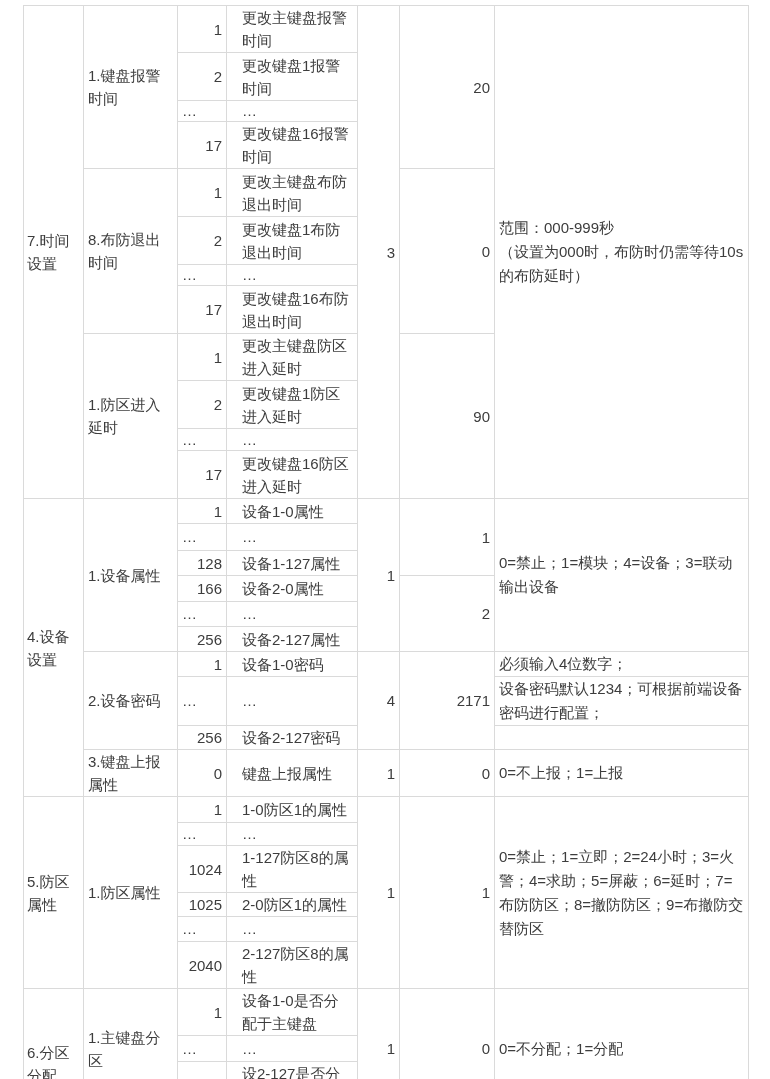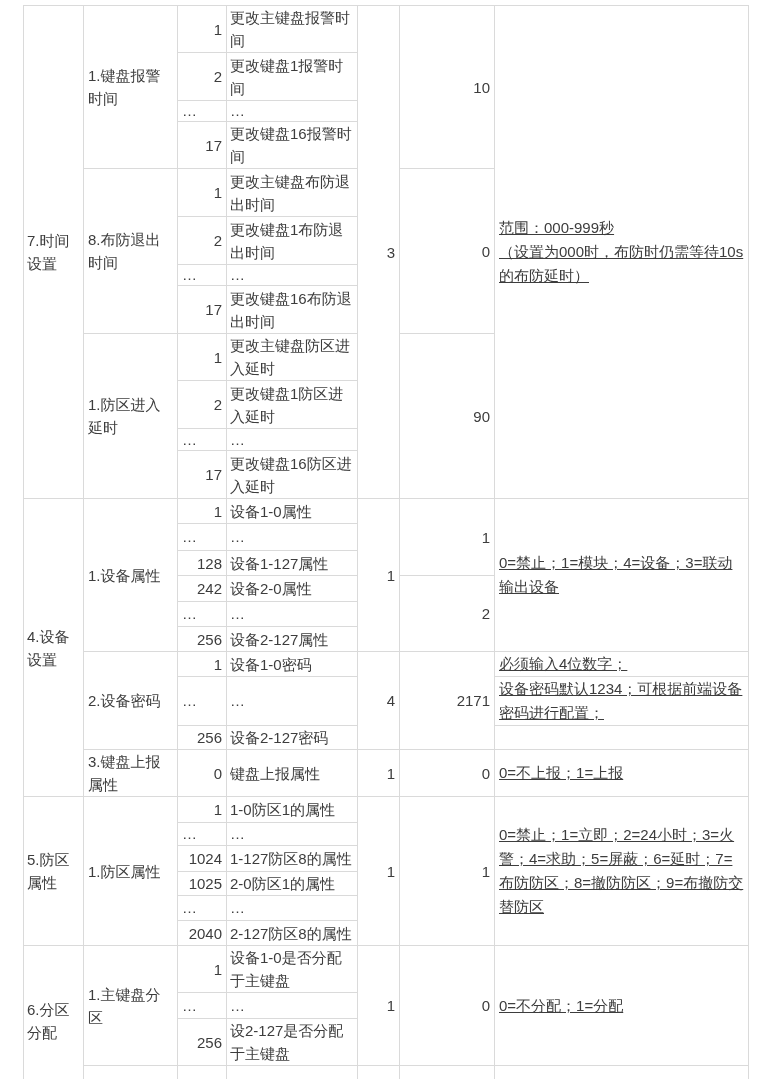--- a/index.html
+++ b/index.html
@@ -21,25 +21,25 @@
   td {
     border:1px solid #dadada;
     padding:0 4px;
     vertical-align:middle;
     word-break:break-all;
     line-height:23px;
     overflow:hidden;
   }
   td.col-index, td.col-length, td.col-value { text-align:right; }
   td.col-category, td.col-subcategory, td.col-description, td.col-note { text-align:left; }
-  td.col-note { line-height:24px;text-decoration:underline; }
+  td.col-note { line-height:24px; }
   td.al-l { text-align:left; }
   td.ellipsis { line-height:18px; }
   td.col-category { padding-left:3px; }
-  td.col-description { padding-left:3px; }
+  td.col-description { padding-left:15px; }
 </style>
 </head>
 <body>
 
 <div class="page">
   <table class="doc-table">
     <colgroup>
         <col style="width: 60px;">
         <col style="width: 94px;">
         <col style="width: 49px;">
@@ -48,21 +48,21 @@
         <col style="width: 95px;">
         <col style="width: 254px;">
       </colgroup>
     <tbody>
         <tr style="height: 46px;">
           <td class="col-category" rowspan="12">7.时间设置</td>
           <td class="col-subcategory" rowspan="4">1.键盘报警时间</td>
           <td class="col-index">1</td>
           <td class="col-description">更改主键盘报警时间</td>
           <td class="col-length" rowspan="12">3</td>
-          <td class="col-value" rowspan="4">10</td>
+          <td class="col-value" rowspan="4">20</td>
           <td class="col-note" rowspan="12">
             <div>范围：000-999秒</div>
             <div>（设置为000时，布防时仍需等待10s的布防延时）</div>
           </td>
         </tr>
         <tr style="height: 48px;">
           <td class="col-index">2</td>
           <td class="col-description">更改键盘1报警时间</td>
         </tr>
         <tr style="height: 21px;">
@@ -120,21 +120,21 @@
         </tr>
         <tr style="height: 27px;">
           <td class="col-index al-l ellipsis">…</td>
           <td class="col-description ellipsis">…</td>
         </tr>
         <tr style="height: 25px;">
           <td class="col-index">128</td>
           <td class="col-description">设备1-127属性</td>
         </tr>
         <tr style="height: 26px;">
-          <td class="col-index">242</td>
+          <td class="col-index">166</td>
           <td class="col-description">设备2-0属性</td>
           <td class="col-value" rowspan="3">2</td>
         </tr>
         <tr style="height: 25px;">
           <td class="col-index al-l ellipsis">…</td>
           <td class="col-description ellipsis">…</td>
         </tr>
         <tr style="height: 25px;">
           <td class="col-index">256</td>
           <td class="col-description">设备2-127属性</td>

